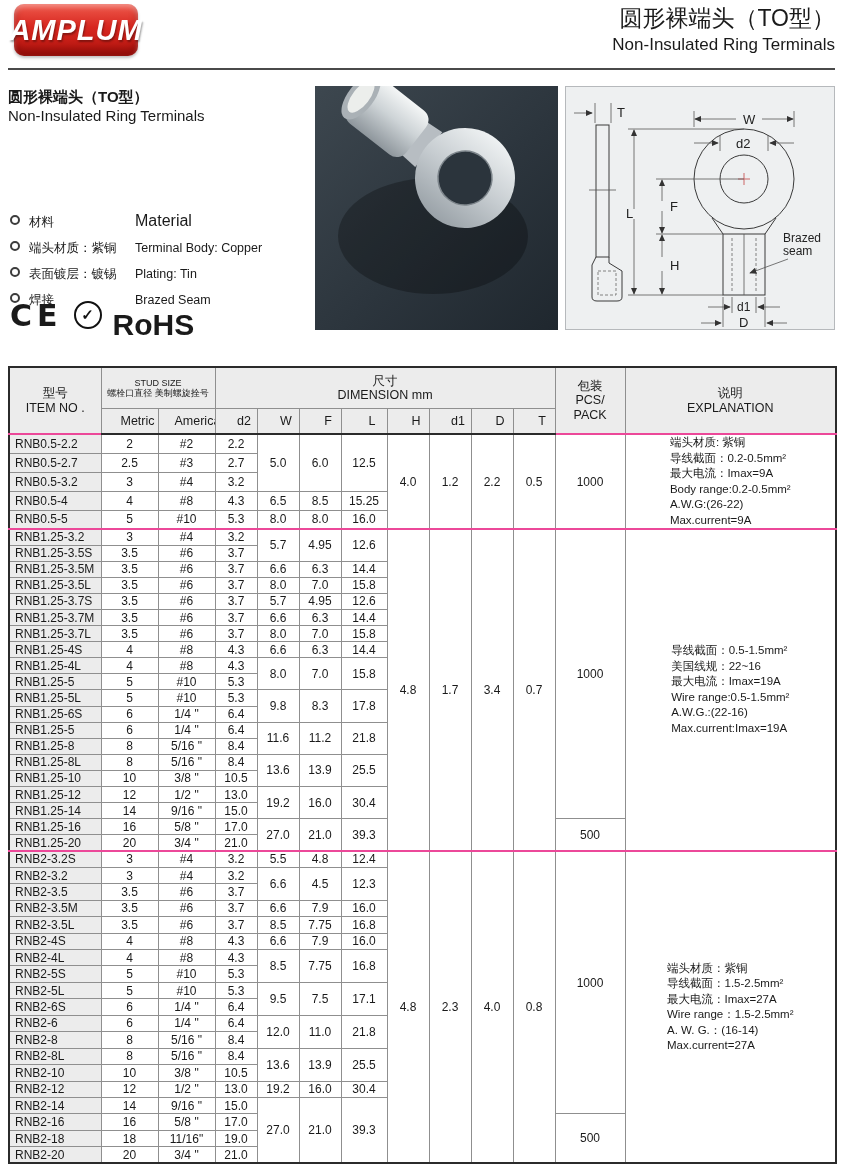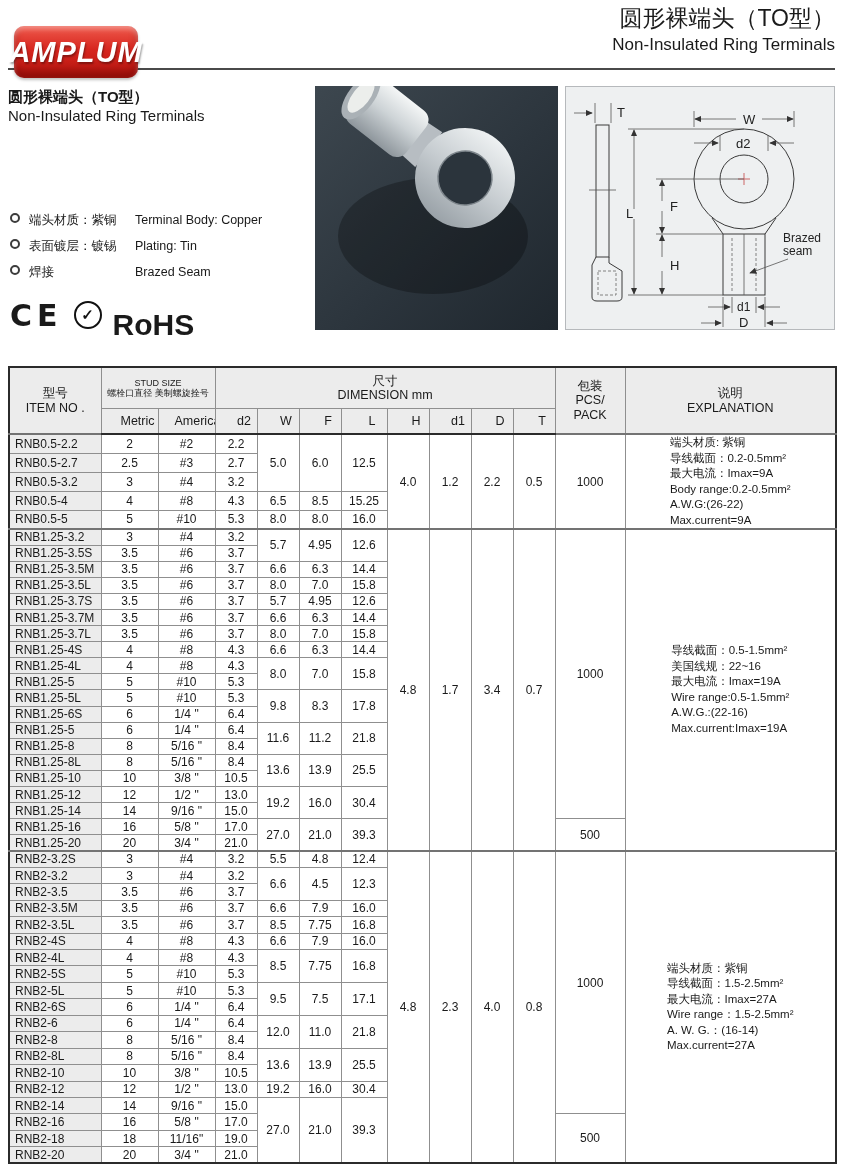--- a/index.html
+++ b/index.html
@@ -1,21 +1,21 @@
 <!DOCTYPE html>
 <html><head>
 <meta charset="utf-8">
 <style>
   html,body{margin:0;padding:0;background:#fff;}
   body{width:843px;height:1164px;font-family:"Liberation Sans",sans-serif;color:#1a1a1a;overflow:hidden;}
   .page{padding:0 8px;}
 
   
   .topbar{position:relative;height:68px;border-bottom:2px solid #4a4a4a;}
-  .logo{position:absolute;left:6px;top:26px;width:124px;height:52px;border-radius:10px;
+  .logo{position:absolute;left:6px;top:4px;width:124px;height:52px;border-radius:10px;
         background:linear-gradient(#ef5a4c 0%,#d7261f 45%,#b5150e 100%);
         box-shadow:inset 0 3px 5px rgba(255,255,255,.35),inset 0 -7px 9px rgba(90,0,0,.45),0 2px 3px rgba(0,0,0,.25);
         display:flex;align-items:center;justify-content:center;}
   .logo span{color:#fff;font-style:italic;font-weight:bold;font-size:29px;letter-spacing:1px;
         text-shadow:1px 2px 2px rgba(0,0,0,.35);}
   .head-title{position:absolute;right:0;top:4px;text-align:right;line-height:1.3;}
   .head-title .zh{font-size:23px;}
   .head-title .en{font-size:17px;}
 
   
@@ -43,21 +43,21 @@
   .dlabel-sm{font-family:"Liberation Sans",sans-serif;font-size:12px;fill:#222;}
 
   
   table.spec{border-collapse:collapse;table-layout:fixed;width:827px;margin-top:18px;border:2px solid #2b2b2b;font-size:12px;}
   .spec th,.spec td{border:1px solid #8f8f8f;padding:0;text-align:center;vertical-align:middle;font-weight:normal;overflow:hidden;}
   .spec thead th{background:#ececec;line-height:1.15;}
   .spec thead tr.h1 th{height:40px;}
   .spec thead tr.h2 th{height:24px;border-bottom:2px solid #2b2b2b;padding-left:16px;}
   .spec thead .main{font-size:12.5px;}
   .spec thead .small{font-size:9px;}
-  .spec tr.group-start td{border-top:2px solid #737373;}
+  .spec tr.group-start td{border-top:2px solid #ec4899;}
   .spec td.item{background:#ececec;text-align:left;padding-left:5px;font-size:12px;}
   .spec td.num{font-size:12px;}
   .spec td.expl{text-align:left;font-size:11.5px;}
   .expl-box{width:max-content;margin:0 auto;line-height:15.5px;text-align:left;}
 </style>
 </head>
 <body>
 
 <div class="page">
 
@@ -72,20 +72,25 @@
   </div>
 
   <div class="info">
 
     <div class="intro-left">
       <div class="intro-title-zh">圆形裸端头（TO型）</div>
       <div class="intro-title-en">Non-Insulated Ring Terminals</div>
     </div>
 
     <div class="materials">
+      <div class="mat-row first">
+        <span class="bullet"></span>
+        <span class="mat-zh">材料</span>
+        <span class="en">Material</span>
+      </div>
       <div class="mat-row">
         <span class="bullet"></span>
         <span class="mat-zh">端头材质：紫铜</span>
         <span class="en">Terminal Body: Copper</span>
       </div>
       <div class="mat-row">
         <span class="bullet"></span>
         <span class="mat-zh">表面镀层：镀锡</span>
         <span class="en">Plating: Tin</span>
       </div>

